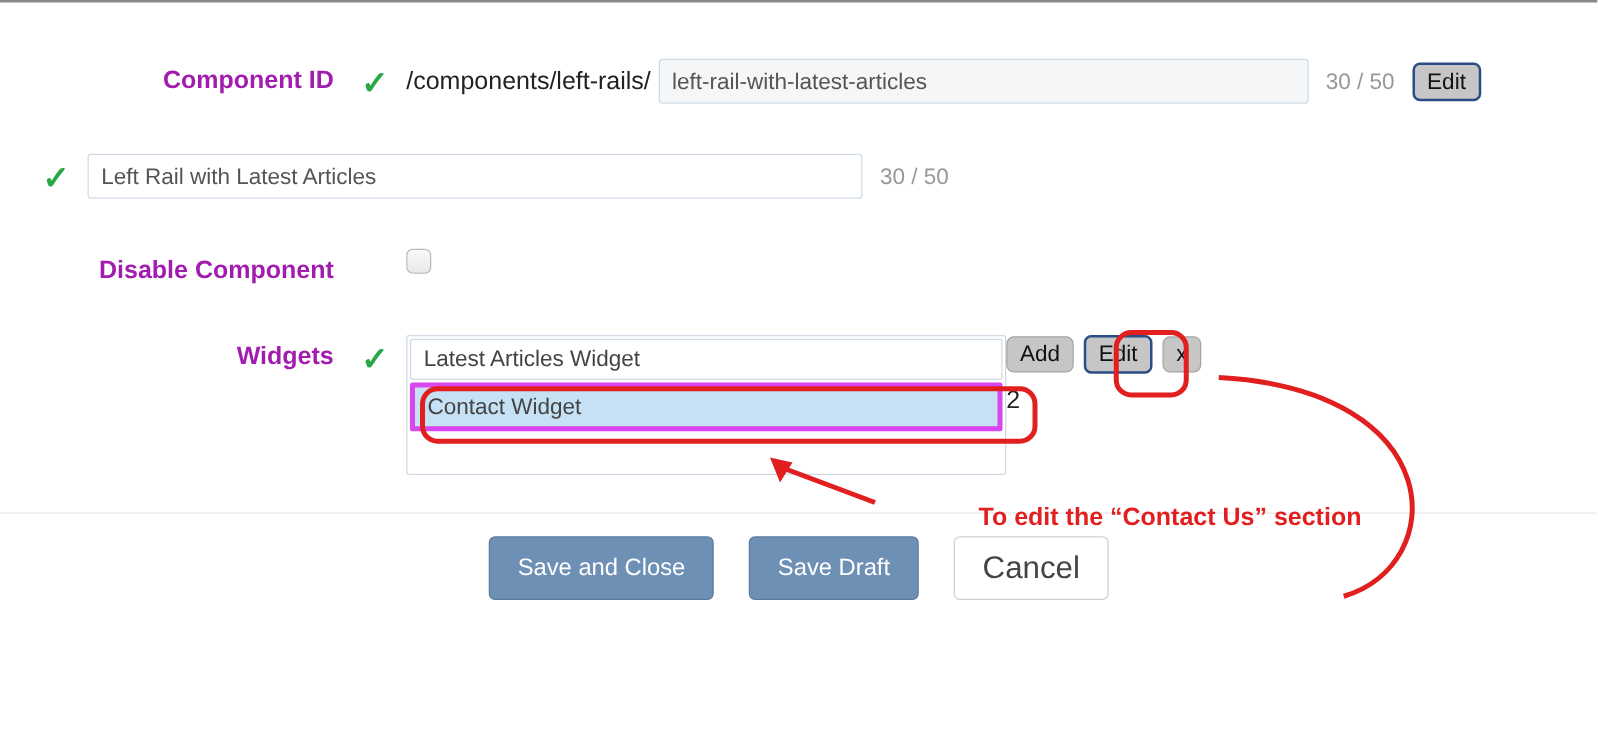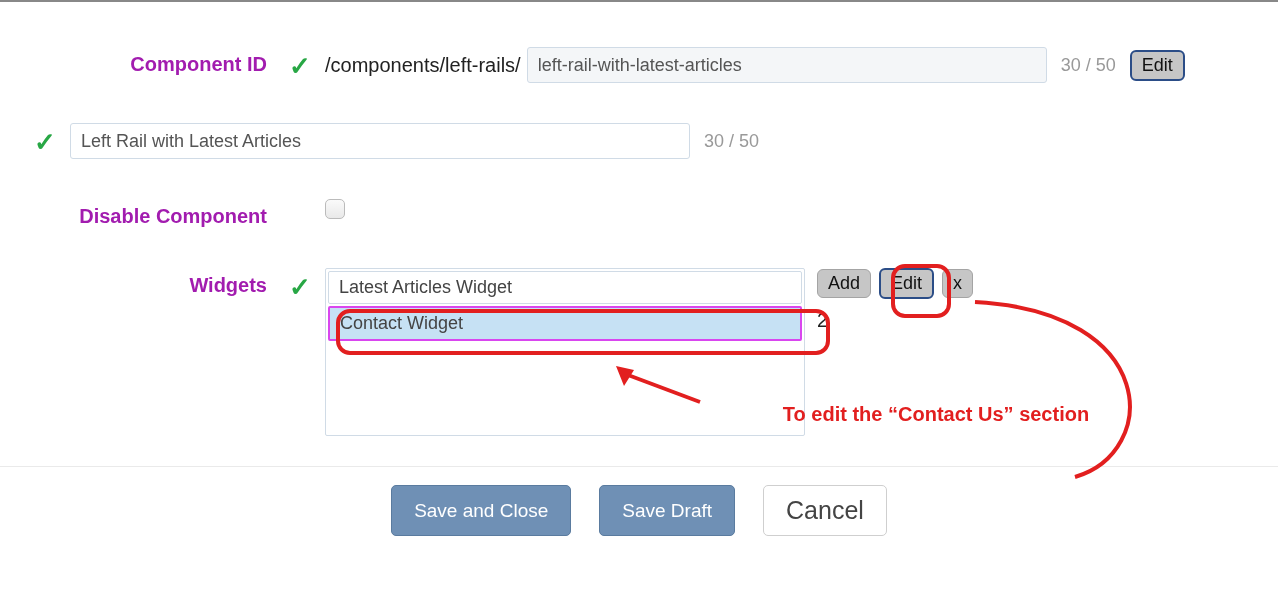--- a/index.html
+++ b/index.html
@@ -72,44 +72,44 @@
   }
   .btn-small.plain { border: 1px solid #a4a4a4; }
   .checkbox {
     width: 20px; height: 20px;
     border: 1px solid #bbb;
     border-radius: 5px;
     background: linear-gradient(#fafafa,#e9e9e9);
   }
   .widget-list {
     width: 480px;
-    height: 168px;
+    height: 112px;
     border: 1px solid #d0dbe6;
     border-radius: 2px;
     background: #fff;
     overflow: hidden;
   }
   .widget-item {
     padding: 5px 10px;
     border: 1px solid #d0dbe6;
     margin: 2px;
     border-radius: 2px;
     font-size: 18px;
     color: #444;
     cursor: pointer;
     background:#fff;
   }
   .widget-item.selected {
     background: #c6e1f4;
-    border: 2px solid #d946ef;
+    border: 4px solid #d946ef;
   }
   .widget-side {
     display: flex;
     flex-direction: column;
-    margin-left: 12px;
+    margin-left: 0;
   }
   .widget-side .btn-row { display: flex; gap: 8px; align-items:center; }
   .count-label { margin-top: 10px; font-size: 20px; color:#222; }
   .footer {
     border-top: 1px solid #eaeaea;
     padding: 18px 0;
     display: flex;
     justify-content: center;
     gap: 28px;
   }

